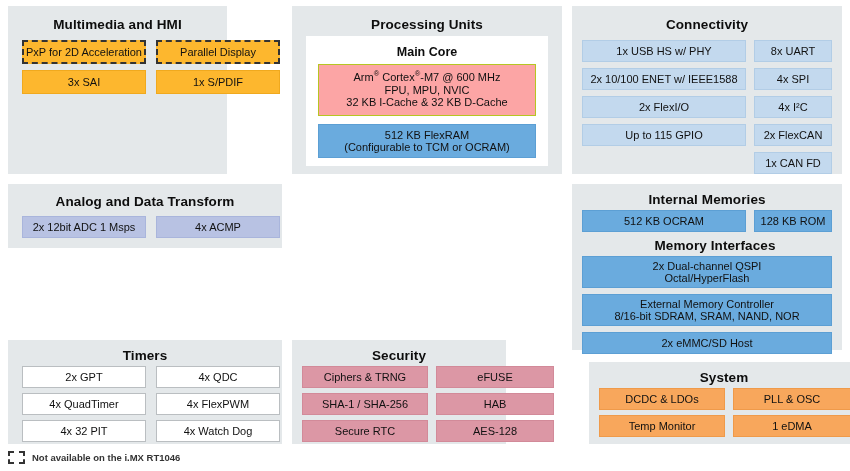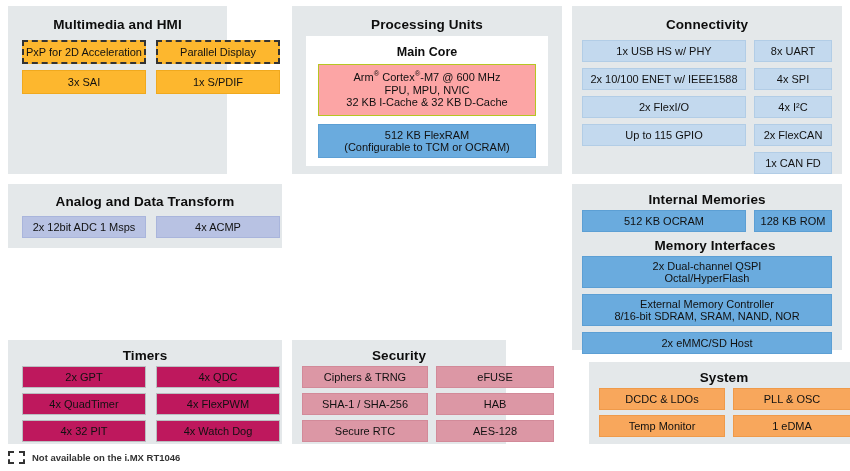--- a/index.html
+++ b/index.html
@@ -60,21 +60,21 @@
   .blk.multi { flex-direction: column; }
 
   
   .c-orange   { background: #fdb72e; border-color: #f0a91e; }
   .c-orange2  { background: #f8a75c; border-color: #ef9a4a; }
   .c-lightblue{ background: #c3d9ee; border-color: #b2cde6; }
   .c-blue     { background: #6aabde; border-color: #5c9fd4; }
   .c-green    { background: #fca5a5; border-color: #b6c522; }
   .c-pink     { background: #dc97a5; border-color: #d28a99; }
   .c-lav      { background: #b8c2e3; border-color: #a9b5dc; }
-  .c-gray     { background: #be185d; border-color: #babec1; }
+  .c-gray     { background: #ffffff; border-color: #babec1; }
 
   .dashed {
     border: 2px dashed #333 !important;
   }
 
   
   .main-core-box {
     position: absolute;
     background: #ffffff;
     box-sizing: border-box;

